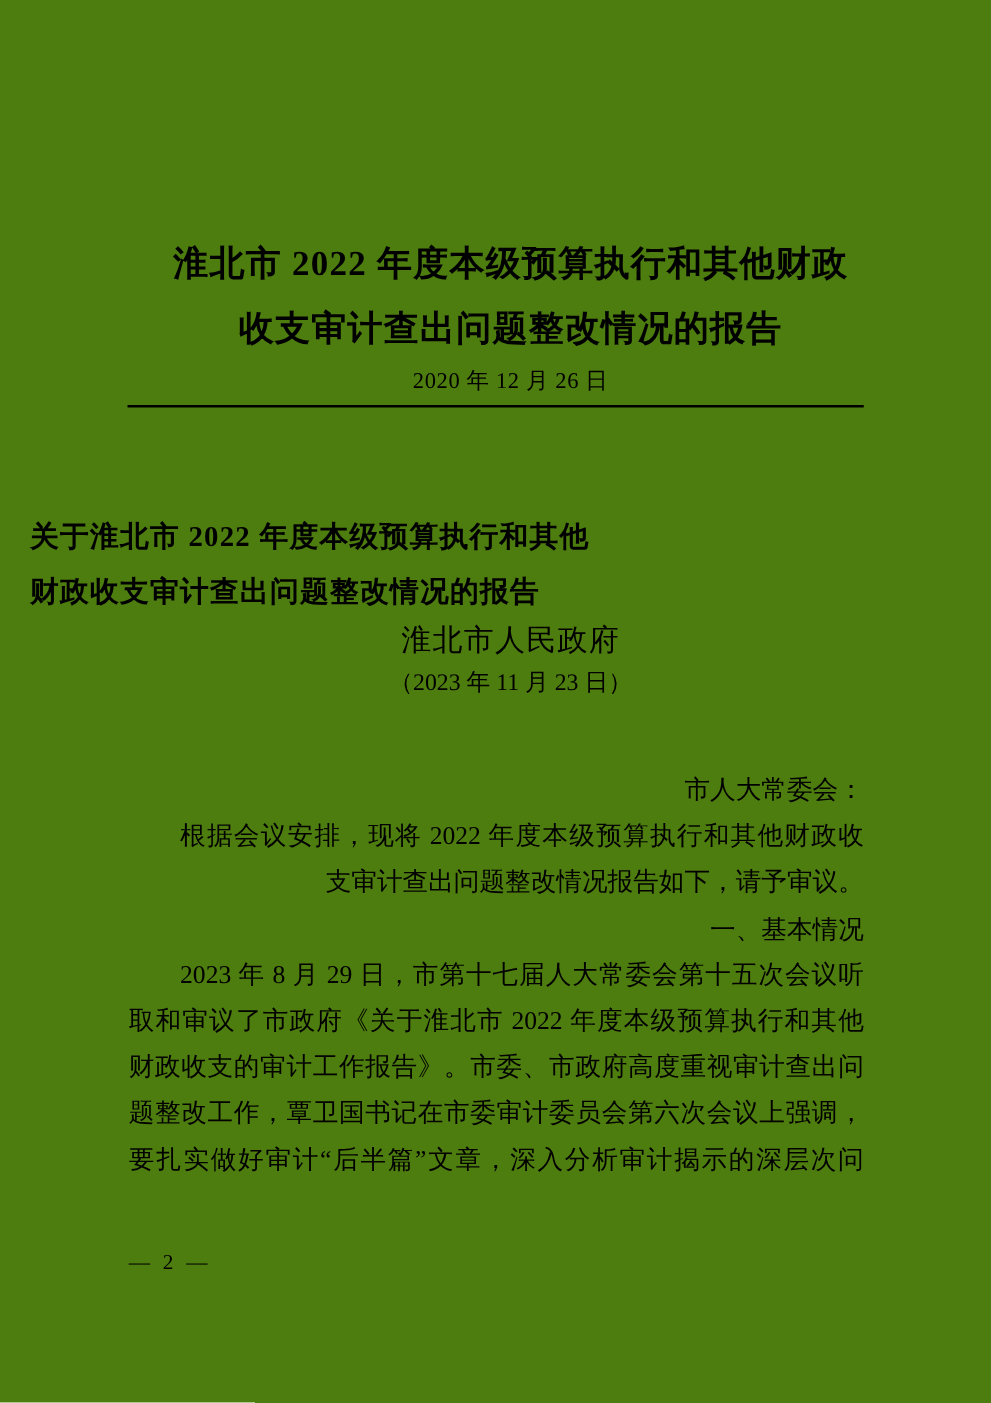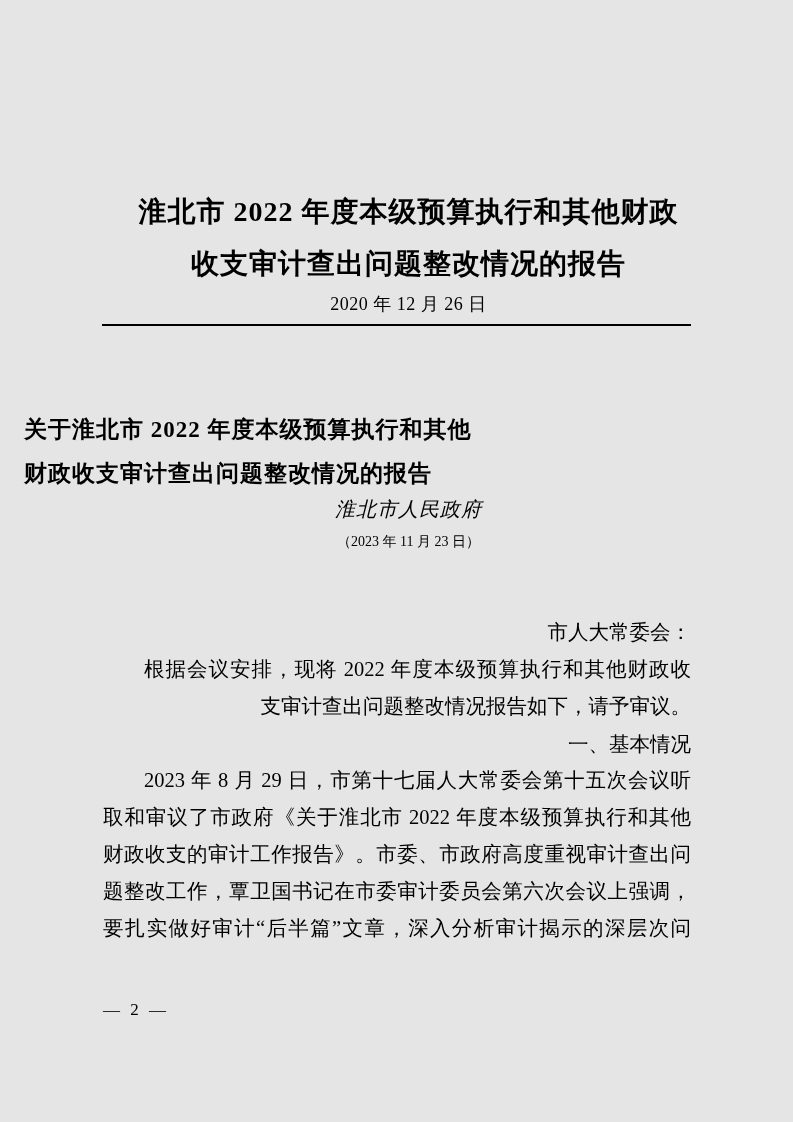--- a/index.html
+++ b/index.html
@@ -1,20 +1,20 @@
 <!DOCTYPE html>
 <html lang="zh"><head>
 <meta charset="utf-8">
 <style>
   html,body { margin:0; padding:0; background:#ffffff; }
   .page {
     position:relative;
     width:793px; height:1122px;
     margin:0 auto;
-    background:#e5e5e5;
+    background:#4d7c0f;
     color:#000000;
     font-family:"Liberation Serif","DejaVu Serif",serif;
     overflow:hidden;
   }
   
   .main-title {
     position:absolute; top:186px; left:24px; right:0;
     text-align:center;
     font-size:28px; font-weight:bold;
     line-height:52px; letter-spacing:1px;
@@ -28,27 +28,26 @@
     width:589px; height:2px; background:#000000;
   }
   
   .sub-title {
     position:absolute; top:408px; left:24px; right:0;
     font-size:23px; font-weight:bold;
     line-height:44px; letter-spacing:1px;
   }
   .issuer {
     position:absolute; top:496px; left:24px; right:0;
-    text-align:center; font-size:20px;
-    font-style:italic; 
+    text-align:center; font-size:24px;
     letter-spacing:1px;
   }
   .issue-date {
     position:absolute; top:533px; left:24px; right:0;
-    text-align:center; font-size:14px;
+    text-align:center; font-size:19px;
   }
   
   .body-text {
     position:absolute; top:614px; left:103px; width:588px;
     font-size:20.5px; line-height:37px;
   }
   .line { margin:0; padding:0;text-align:right; }
   .indent { text-indent:2em; }
   .just { text-align:justify; text-align-last:justify; text-justify:inter-ideograph; }
   .heading {

